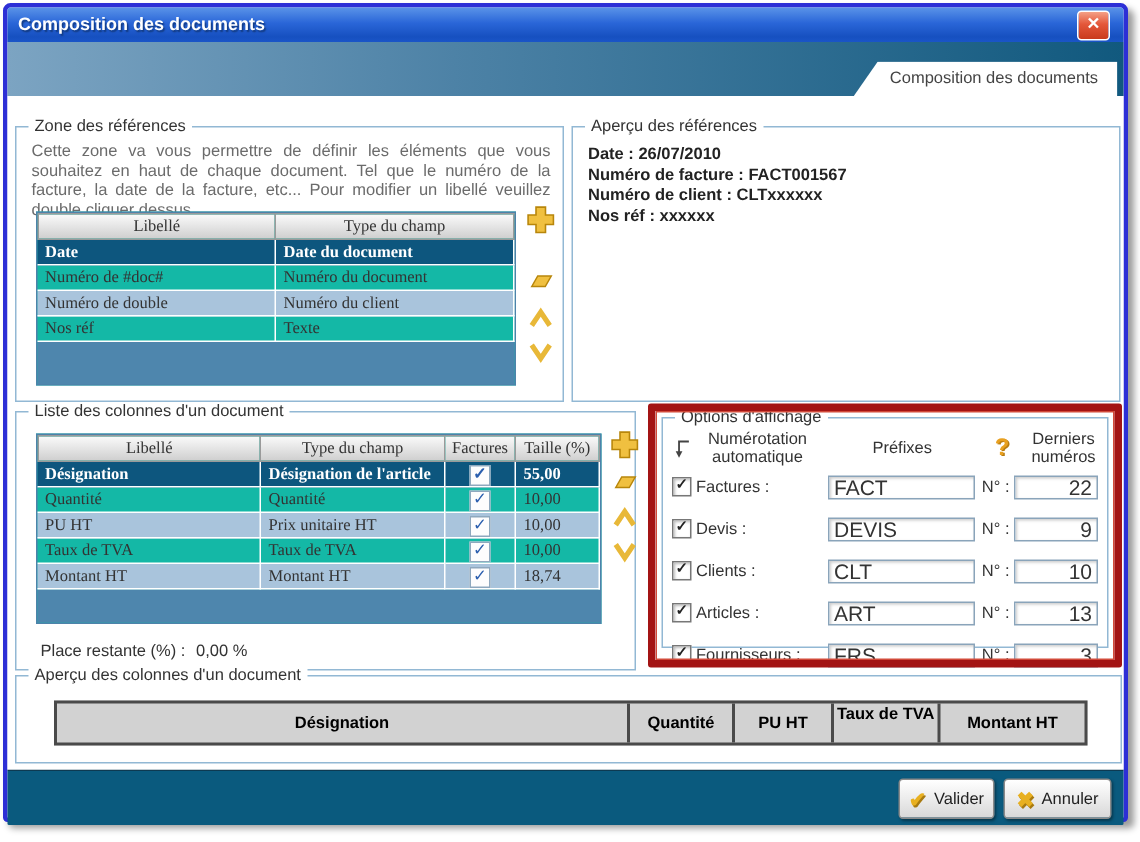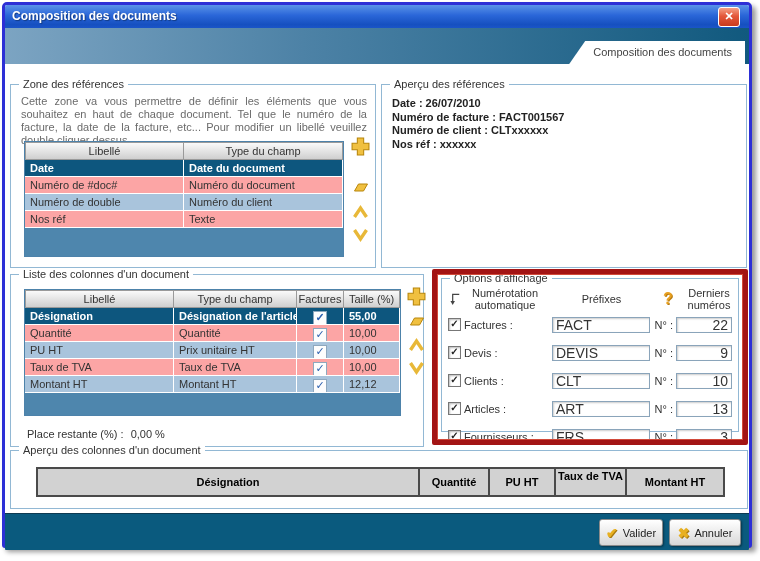--- a/index.html
+++ b/index.html
@@ -19,21 +19,21 @@
   .band{position:relative;height:36px;background:linear-gradient(90deg,#7ca4c2 0%,#4d82a6 40%,#11597e 100%);}
   .tab{position:absolute;right:4px;bottom:0;height:23px;line-height:23px;background:#fff;
     padding:0 13px 0 24px;font-size:11px;color:#444;
     clip-path:polygon(16px 0,100% 0,100% 100%,0 100%);}
   
   .body{position:relative;height:449px;background:#fff;font-size:11px;color:#333;}
   .group{position:absolute;border:1px solid #92b8d4;background:#fff;}
   .legend{position:absolute;top:-7px;left:8px;background:#fff;padding:0 4px;font-size:11px;color:#333;}
   .desc{margin:10px 8px 0 10px;color:#6b6b6b;line-height:13px;font-size:11px;text-align:justify;}
   
-  .dtable{border:1px solid #4d82aa;background:#fca5a5;}
+  .dtable{border:1px solid #4d82aa;background:#14b8a6;font-family:Liberation Serif, serif;}
   .trow,.thead{display:grid;}
   .thead .hcell{background:linear-gradient(180deg,#fafafa,#cfcfcf);border:1px solid #9a9a9a;
     border-left:none;text-align:center;color:#333;height:16px;line-height:16px;font-size:11px;}
   .thead .hcell:first-child{border-left:1px solid #9a9a9a;}
   .trow{height:17px;line-height:17px;}
   .trow .cell{padding:0 0 0 5px;border-right:1px solid #fff;border-bottom:1px solid #fff;
     white-space:nowrap;overflow:hidden;}
   .trow.sel{background:#0d567e;color:#fff;font-weight:bold;}
   .trow.alt{background:#a9c4dc;}
   .filler{background:#4e86ad;}
@@ -177,21 +177,21 @@
         <div class="trow" style="grid-template-columns:149px 123px 47px 56px;">
           <div class="cell">Taux de TVA</div>
           <div class="cell">Taux de TVA</div>
           <div class="cell center"><span class="chk">✓</span></div>
           <div class="cell num">10,00</div>
         </div>
         <div class="trow alt" style="grid-template-columns:149px 123px 47px 56px;">
           <div class="cell">Montant HT</div>
           <div class="cell">Montant HT</div>
           <div class="cell center"><span class="chk">✓</span></div>
-          <div class="cell num">12,12</div>
+          <div class="cell num">18,74</div>
         </div>
         <div class="filler" style="height:22px;"></div>
       </div>
       <div style="position:absolute;left:16px;bottom:6px;color:#333;">
         <span>Place restante (%) :</span>
         <span style="margin-left:4px;">0,00 %</span>
       </div>
       <div class="sidebtns" style="right:-6px;top:12px;width:26px;">
         <svg class="gbtn" width="19" height="19" viewBox="0 0 18 18">
             <path d="M6 1h6v5h5v6h-5v5H6v-5H1V6h5z" fill="#f0c040" stroke="#b8860b" stroke-width="1"></path>

